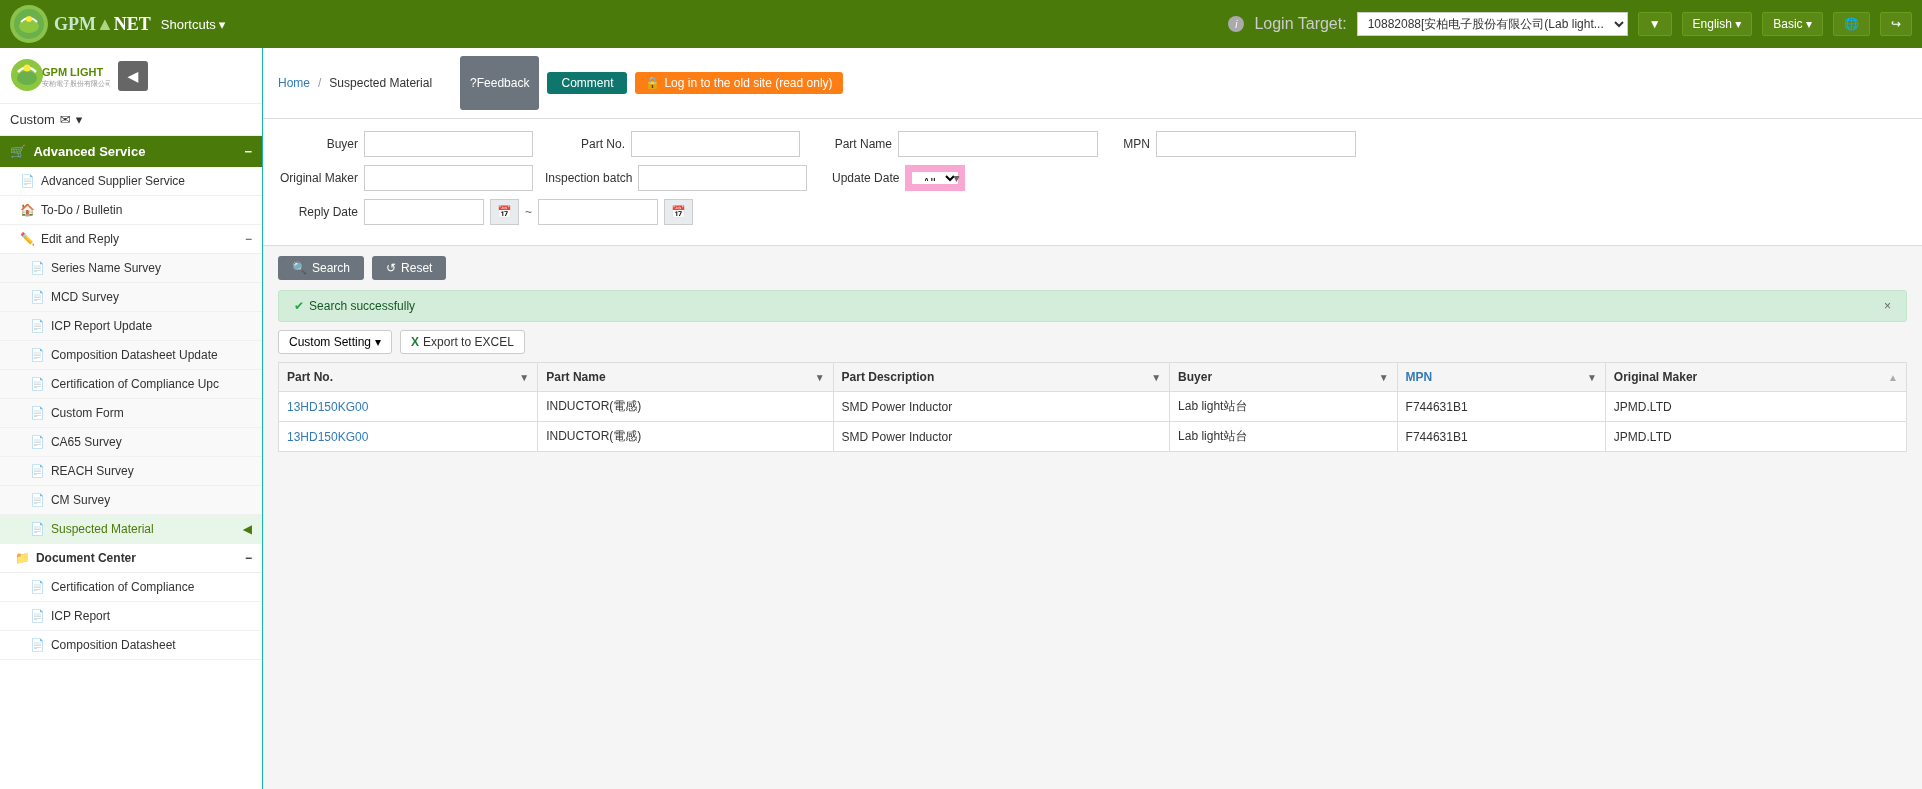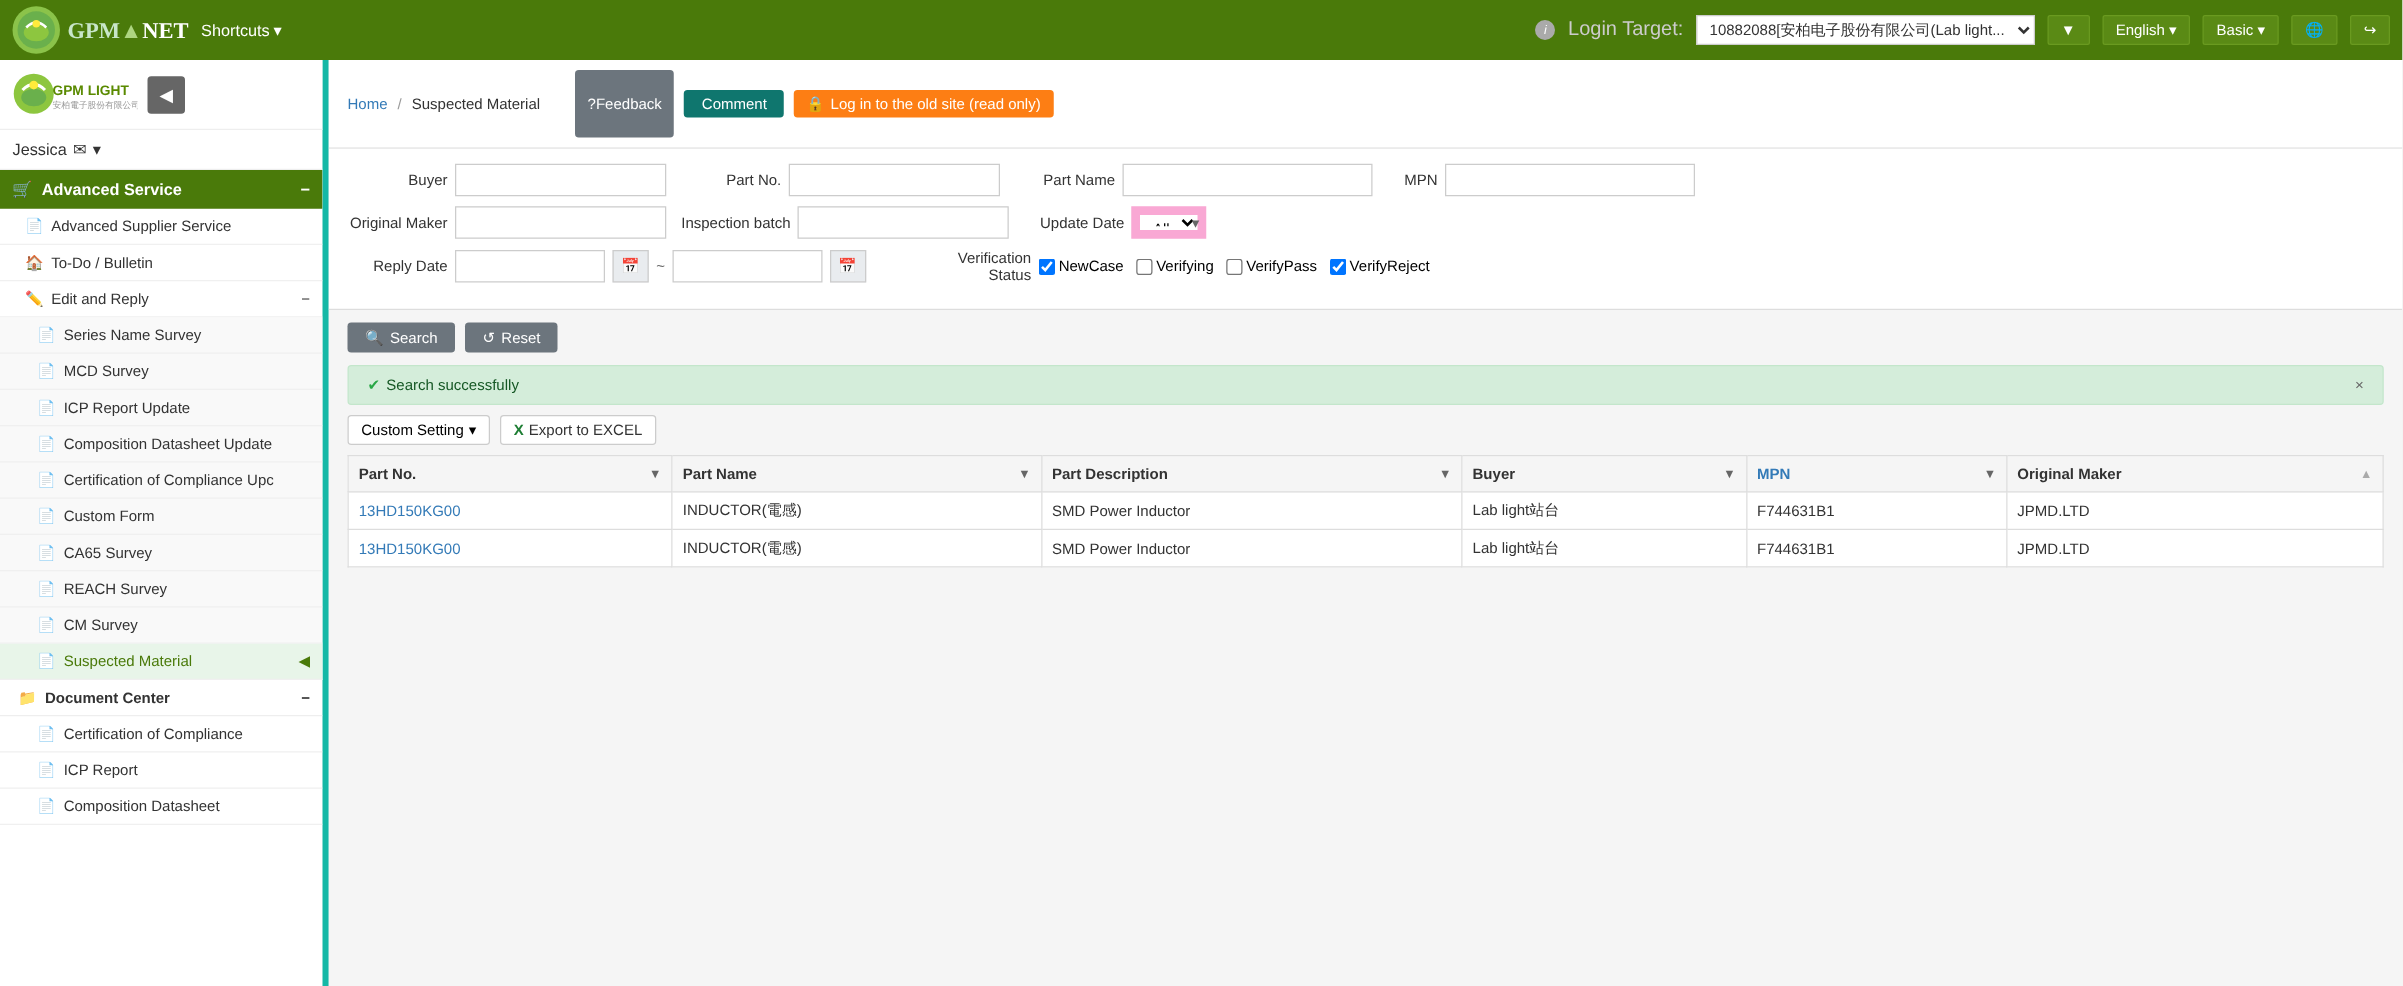--- a/index.html
+++ b/index.html
@@ -56,21 +56,21 @@
     
     .main-layout {
       display: flex;
       height: calc(789px - 48px);
     }
 
     
     .sidebar {
       width: 263px;
       background: white;
-      border-right: 5px solid #14b8a6;
+      border-right: 1px solid #14b8a6;
       overflow-y: auto;
       flex-shrink: 0;
     }
     .sidebar-header {
       background: white;
       padding: 10px;
       display: flex;
       align-items: center;
       gap: 8px;
       border-bottom: 1px solid #eee;
@@ -338,21 +338,21 @@
           <path d="M8 14 Q17 5 26 14" fill="none" stroke="white" stroke-width="2.5"></path>
           <circle cx="17" cy="10" r="3.5" fill="#ffeb3b"></circle>
           <text x="32" y="18" fill="#5a8a00" font-weight="bold" font-size="11" font-family="Arial">GPM LIGHT</text>
           <text x="32" y="28" fill="#999" font-size="7" font-family="Arial">安柏電子股份有限公司</text>
         </svg>
       </div>
       <div class="back-btn">◀</div>
     </div>
 
     <div class="user-row">
-      <span>Jessica</span>
+      <span>Custom</span>
       <span>✉</span>
       <span>▾</span>
     </div>
 
     <div class="sidebar-section">
       <span>
         <span>🛒</span>
         &nbsp;Advanced Service
       </span>
       <span>−</span>
@@ -496,41 +496,20 @@
       <div class="form-row">
         <div class="form-group">
           <span class="form-label">Reply Date</span>
           <input type="text" class="date-input" value="" style="">
           <div class="date-icon">📅</div>
           <span class="date-range-sep">~</span>
           <input type="text" class="date-input" value="" style="">
           <div class="date-icon">📅</div>
         </div>
 
-        <div class="form-group">
-          <span class="form-label" style="min-width:120px; text-align:right;">Verification<br>Status</span>
-          <div class="verification-group">
-            <label class="checkbox-item">
-              <input type="checkbox" checked="" style="">
-              <span>NewCase</span>
-            </label>
-            <label class="checkbox-item">
-              <input type="checkbox" style="">
-              <span>Verifying</span>
-            </label>
-            <label class="checkbox-item">
-              <input type="checkbox" style="">
-              <span>VerifyPass</span>
-            </label>
-            <label class="checkbox-item">
-              <input type="checkbox" checked="" style="">
-              <span>VerifyReject</span>
-            </label>
-          </div>
-        </div>
       </div>
     </div>
 
     <div class="action-bar">
       <button class="search-btn">
         <span>🔍</span>
         <span>Search</span>
       </button>
       <button class="reset-btn">
         <span>↺</span>

